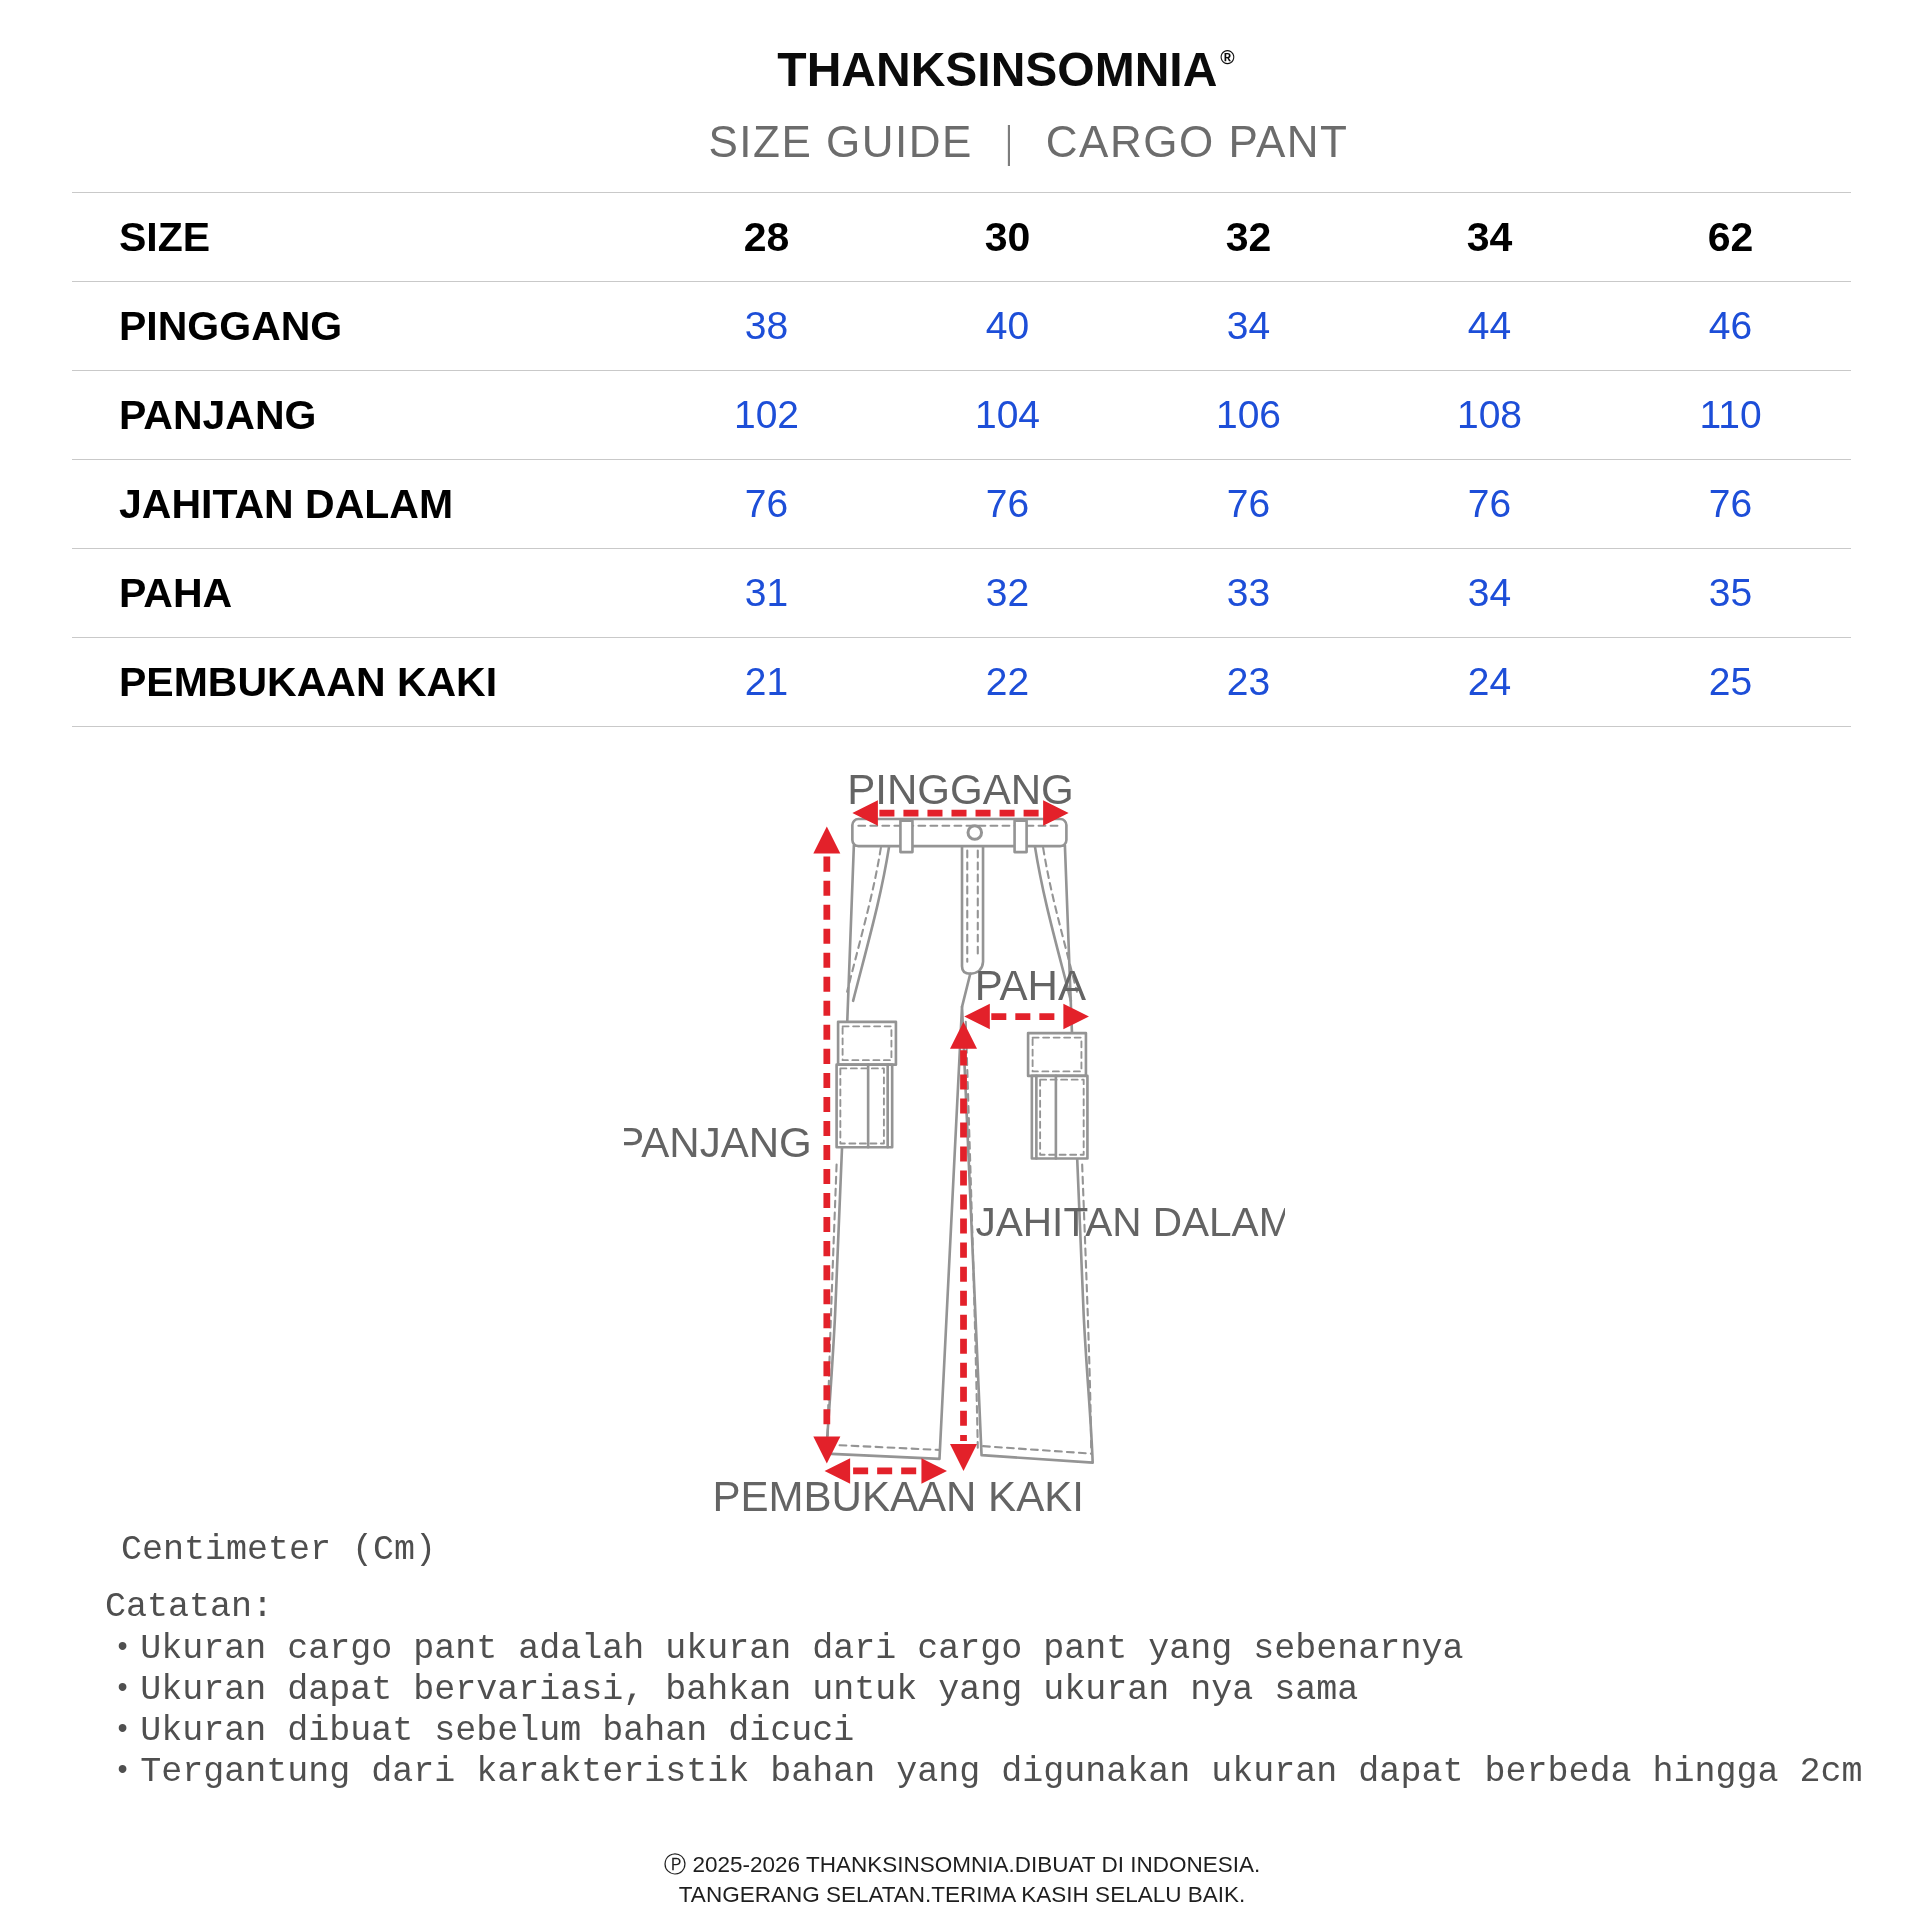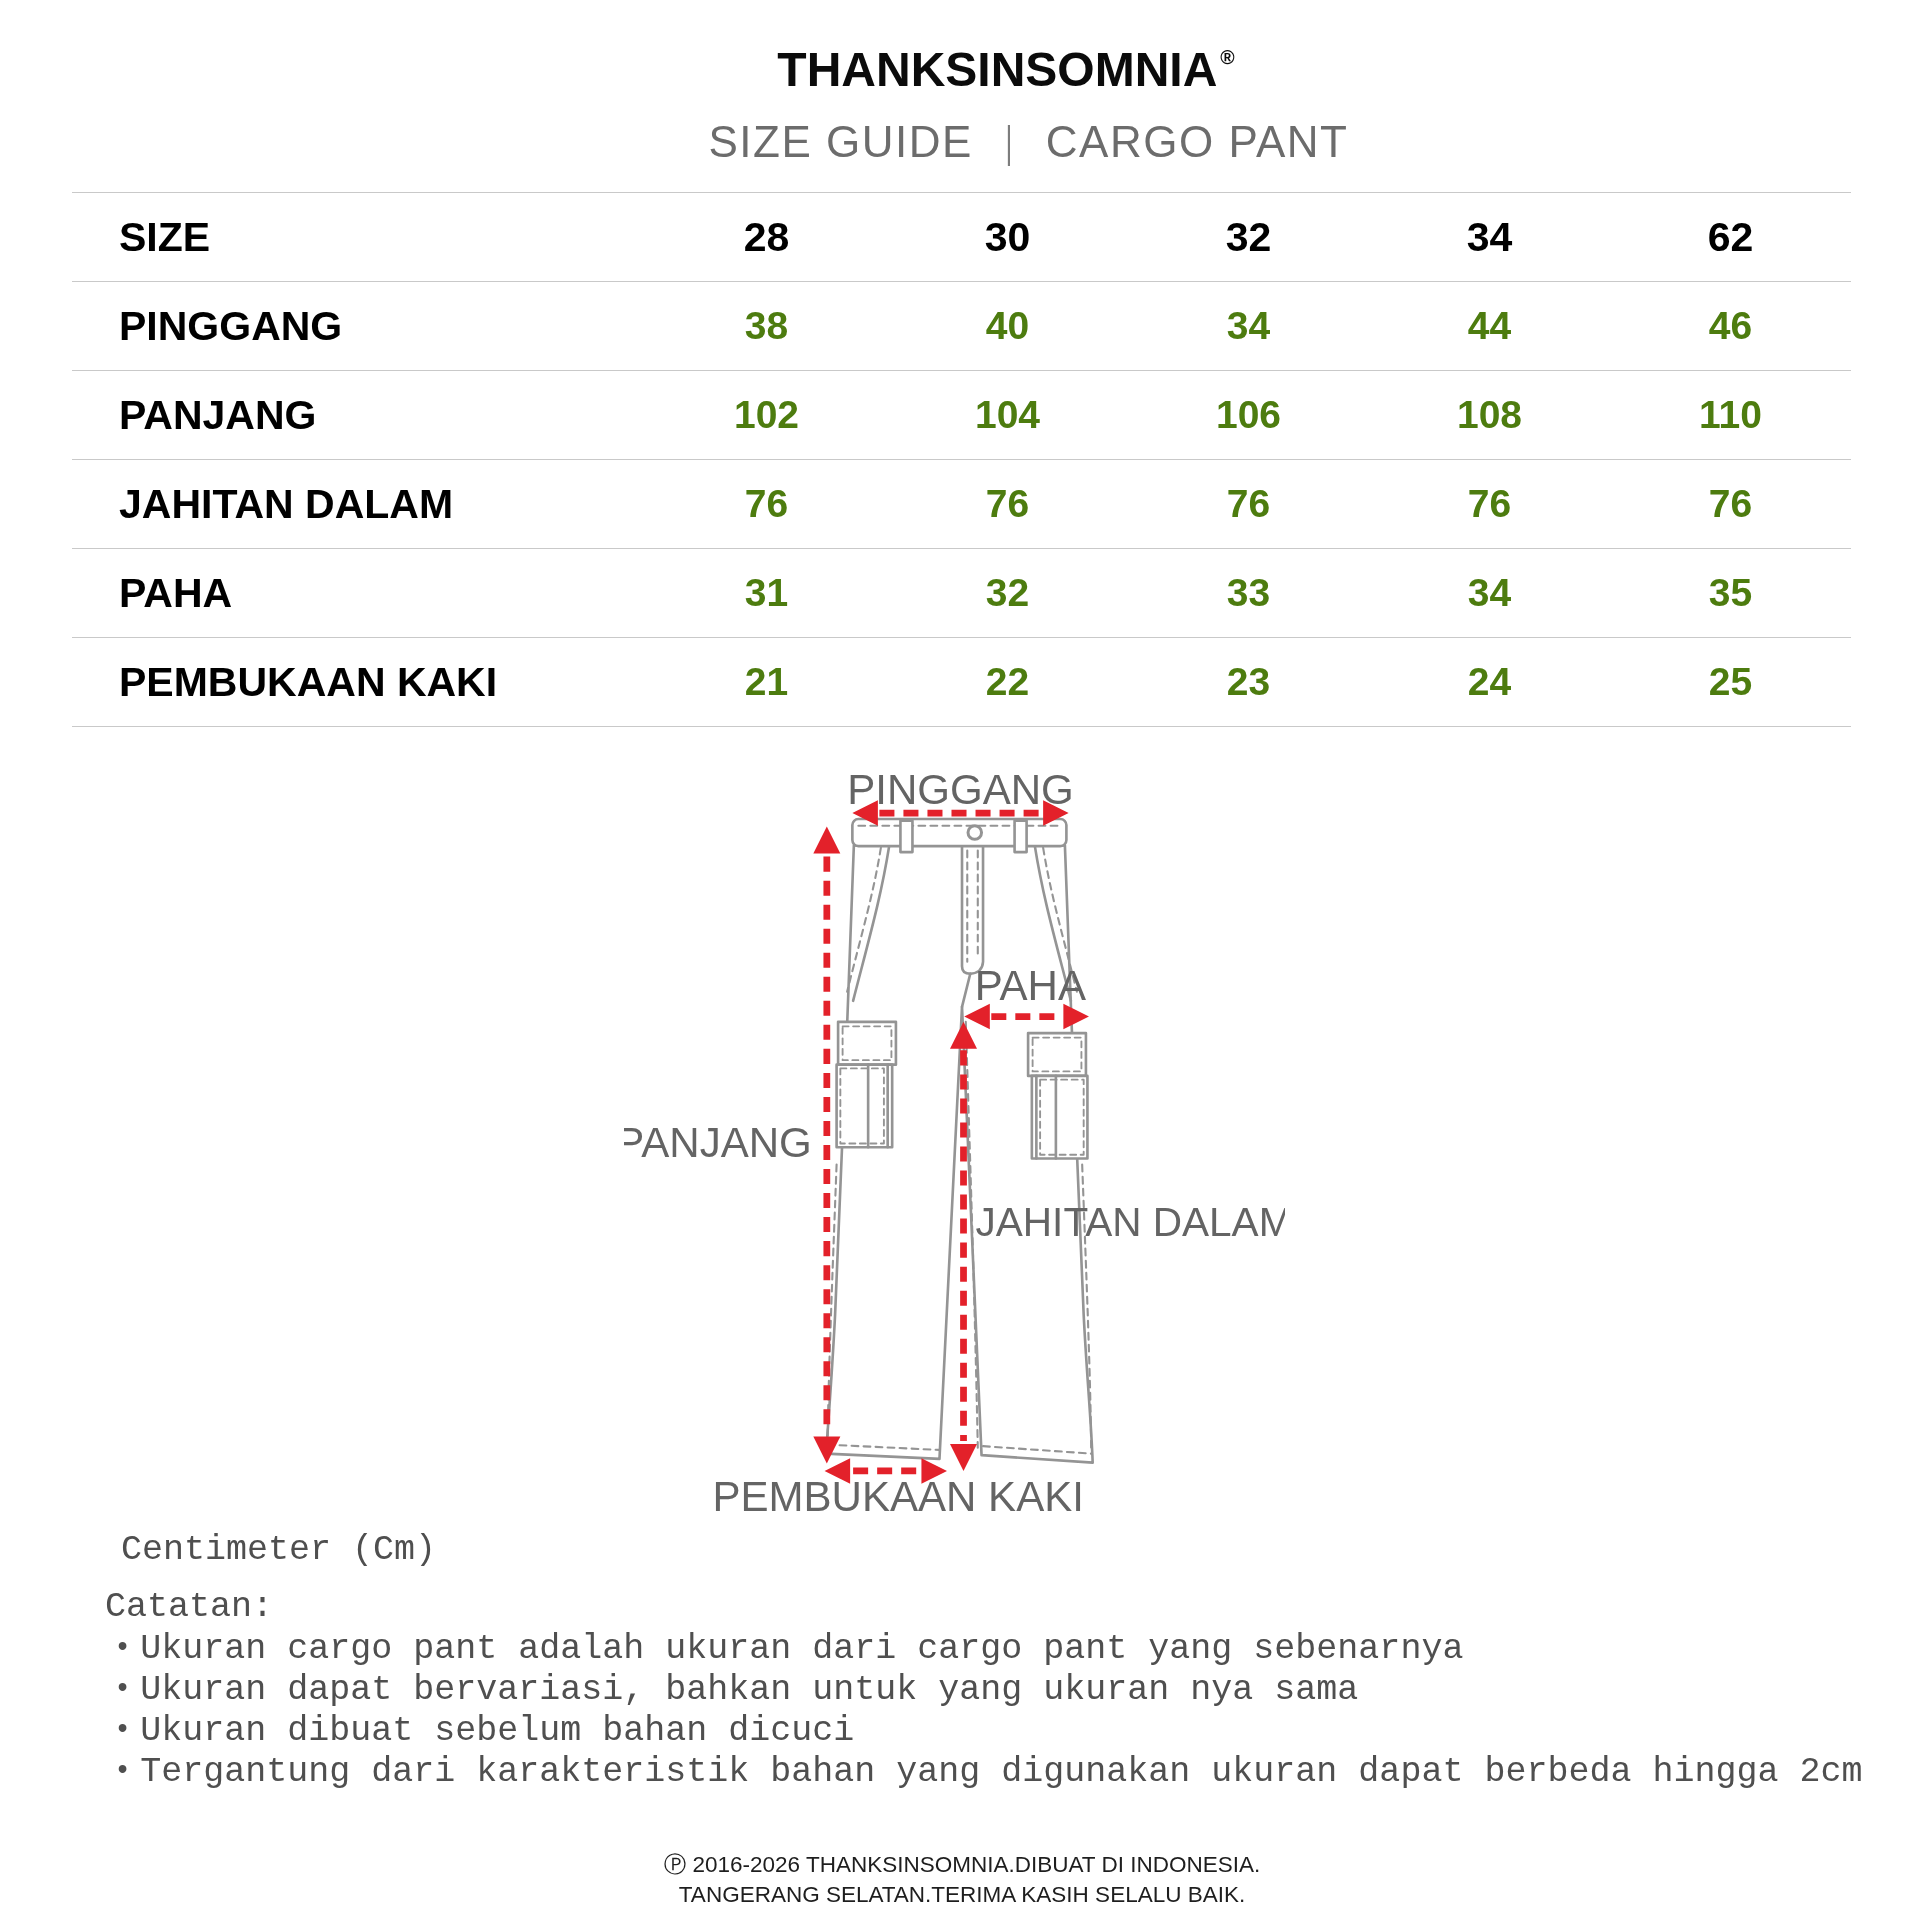--- a/index.html
+++ b/index.html
@@ -12,21 +12,21 @@
   .brand .reg{font-size:19.5px;font-weight:700;vertical-align:22.5px;margin-left:3px;}
   .subtitle{margin-top:19.5px;font-size:44px;color:#6c6c6c;letter-spacing:1.5px;white-space:nowrap;padding-left:45px;}
   .subtitle .divider{display:inline-block;margin:0 30px;color:#7d7d7d;transform:scaleX(.6);}
 
   
   table.size-table{position:absolute;top:192px;left:72px;width:1779px;
         border-collapse:collapse;border-bottom:1.5px solid #c9c9c9;table-layout:fixed;}
   table.size-table tr{height:89px;border-top:1.5px solid #c9c9c9;}
   table.size-table th{width:526px;text-align:left;padding-left:47px;
         font-size:41px;font-weight:700;color:#000;white-space:nowrap;}
-  table.size-table td{text-align:center;font-size:39px;font-weight:700;color:#4d7c0f;}
+  table.size-table td{text-align:center;font-size:39px;font-weight:400;color:#1d4ed8;}
   table.size-table tr.em td{font-weight:700;color:#000;font-size:41px;}
 
   
   svg.diagram{position:absolute;left:624px;top:774px;}
   svg.diagram .dlabel{fill:#646464;font-family:"Liberation Sans",sans-serif;}
 
   
   .mono{font-family:"Liberation Mono",monospace;color:#4f4f4f;font-size:35px;white-space:nowrap;}
   #unit-note{position:absolute;left:121px;top:1530px;}
   #notes-title{position:absolute;left:105px;top:1587px;}
@@ -193,18 +193,18 @@
   <div id="unit-note" class="mono">Centimeter (Cm)</div>
   <div id="notes-title" class="mono">Catatan:</div>
   <ul id="notes-list" class="mono">
       <li><span class="bullet">•</span><span>Ukuran cargo pant adalah ukuran dari cargo pant yang sebenarnya</span></li>
       <li><span class="bullet">•</span><span>Ukuran dapat bervariasi, bahkan untuk yang ukuran nya sama</span></li>
       <li><span class="bullet">•</span><span>Ukuran dibuat sebelum bahan dicuci</span></li>
       <li><span class="bullet">•</span><span>Tergantung dari karakteristik bahan yang digunakan ukuran dapat berbeda hingga 2cm</span></li>
     </ul>
 
   <div class="footer">
-    <div>Ⓟ 2016-2026 THANKSINSOMNIA.DIBUAT DI INDONESIA.</div>
+    <div>Ⓟ 2025-2026 THANKSINSOMNIA.DIBUAT DI INDONESIA.</div>
     <div>TANGERANG SELATAN.TERIMA KASIH SELALU BAIK.</div>
   </div>
 
 </div>
 
 
 </body></html>

